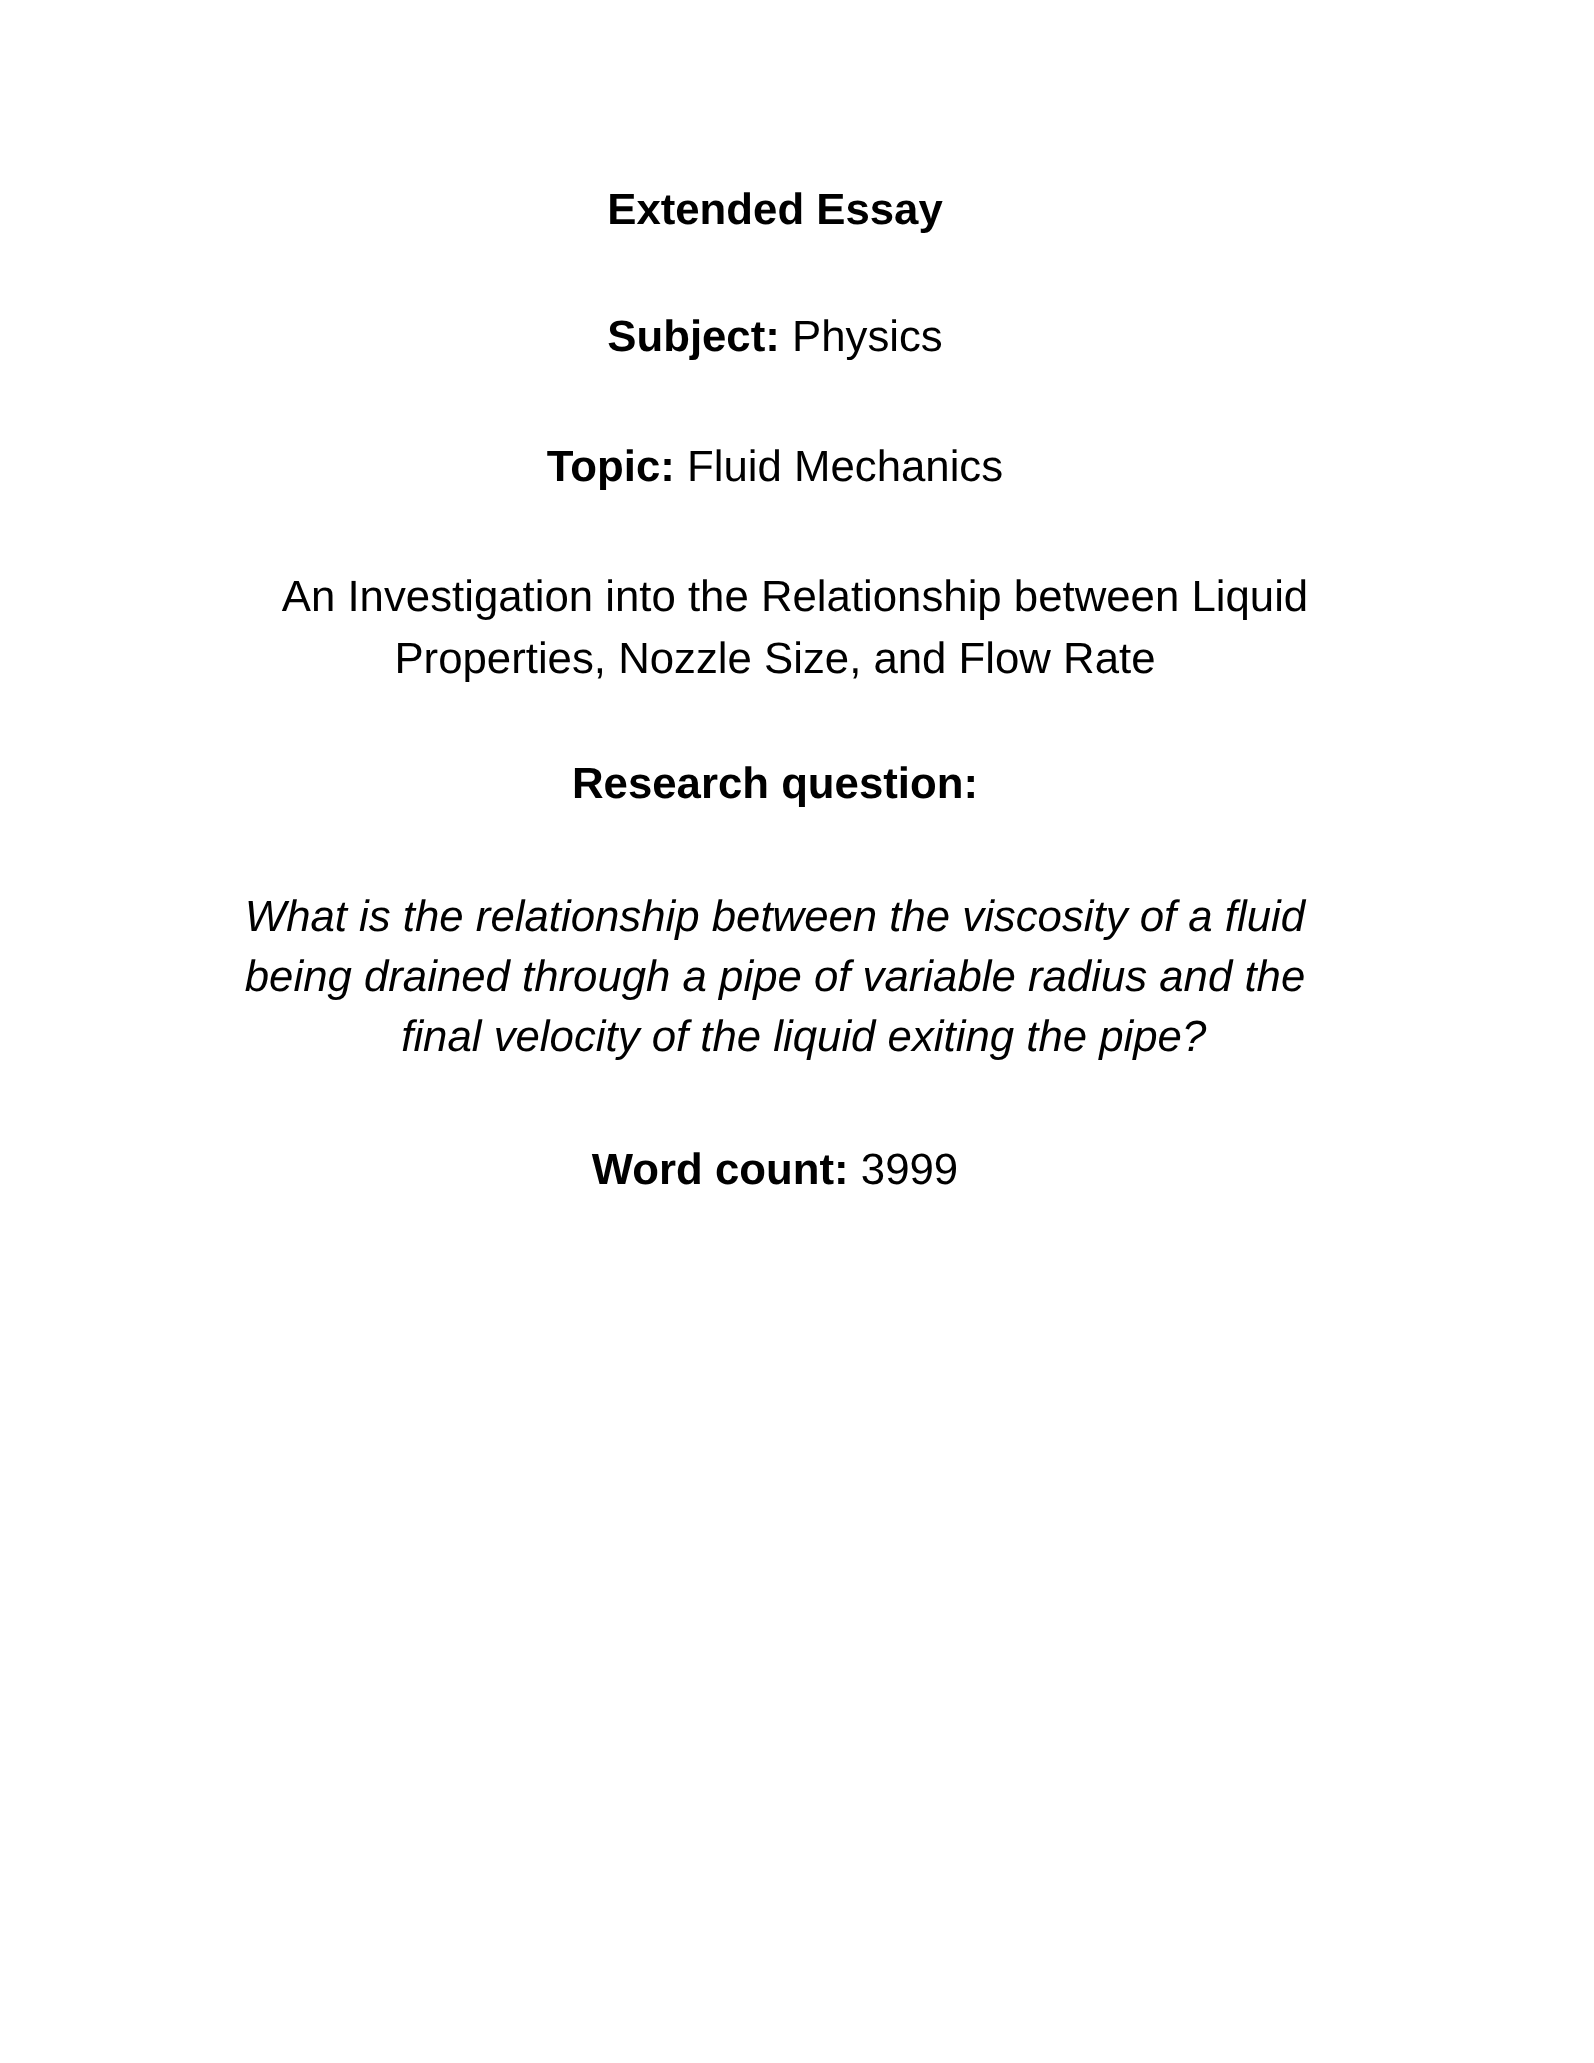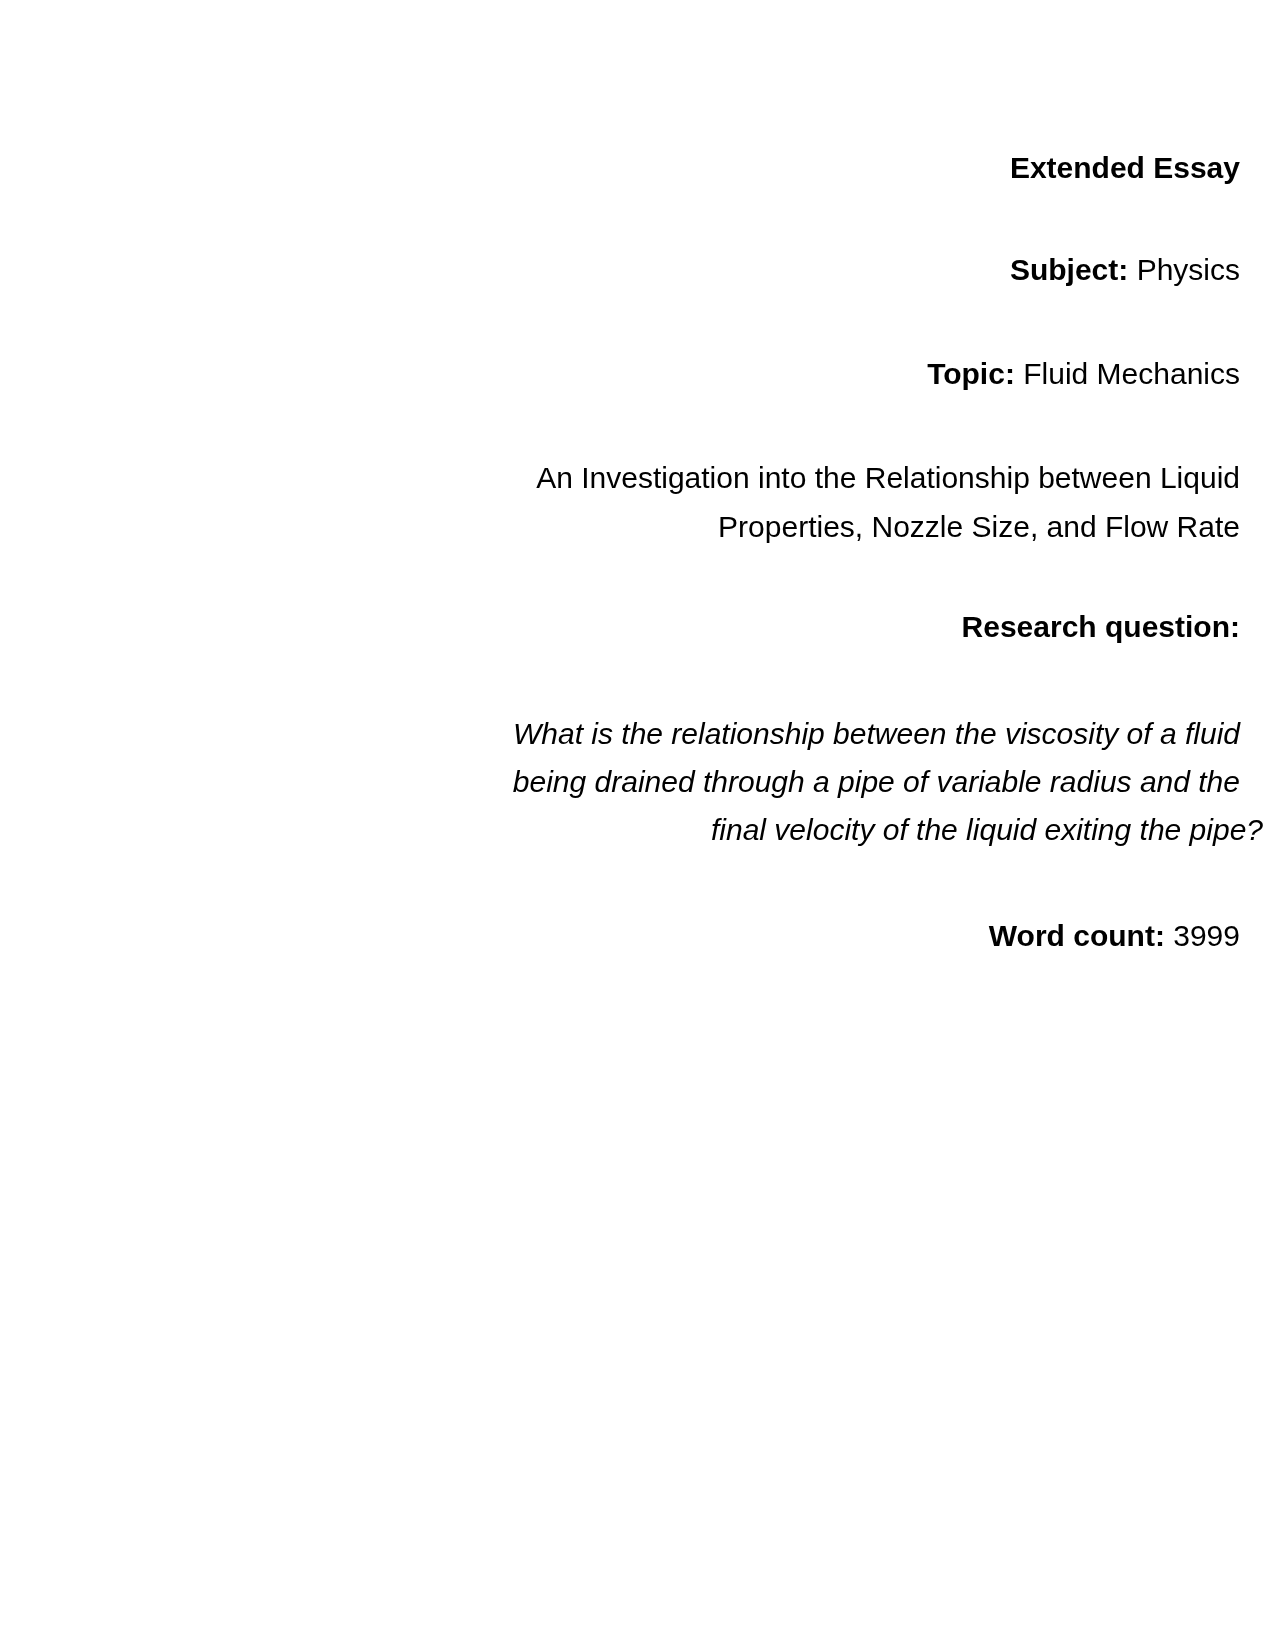--- a/index.html
+++ b/index.html
@@ -1,40 +1,40 @@
 <!DOCTYPE html>
 <html><head>
 <meta charset="utf-8">
 <style>
   html, body { margin: 0; padding: 0; background: #ffffff; }
   body { width: 1275px; height: 1650px; position: relative; overflow: hidden;
          font-family: "Liberation Sans", "DejaVu Sans", sans-serif; color: #000; }
   .page { position: absolute; left: 0; top: 0; width: 1275px; height: 1650px; }
-  .line { position: absolute; left: 0; width: 1240px; text-align: right; font-size: 30px; line-height: 48px; }
+  .line { position: absolute; left: 0; width: 1240px; text-align: center; font-size: 35px; line-height: 48px; }
   .b { font-weight: bold; }
   .i { font-style: italic; }
 </style>
 </head>
 <body>
 
 <div class="page">
 
   <div class="line b" style="top:144px;">Extended Essay</div>
 
   <div class="line" style="top:246px;">
     <span class="b">Subject:</span>
     <span>Physics</span>
   </div>
 
   <div class="line" style="top:350px;">
     <span class="b">Topic:</span>
     <span>Fluid Mechanics</span>
   </div>
 
-  <div class="line" style="top:454px;">An Investigation into the Relationship between Liquid</div>
+  <div class="line" style="top:454px;padding-left:16px;">An Investigation into the Relationship between Liquid</div>
   <div class="line" style="top:503px;">Properties, Nozzle Size, and Flow Rate</div>
 
   <div class="line b" style="top:603px;">Research question:</div>
 
   <div class="line i" style="top:710px;">What is the relationship between the viscosity of a fluid</div>
   <div class="line i" style="top:758px;">being drained through a pipe of variable radius and the</div>
   <div class="line i" style="top:806px;margin-left:23px;">final velocity of the liquid exiting the pipe?</div>
 
   <div class="line" style="top:912px;">
     <span class="b">Word count:</span>

